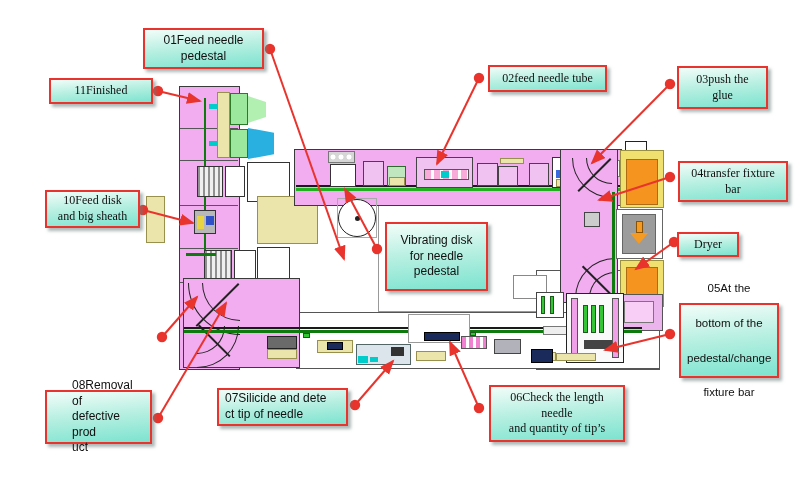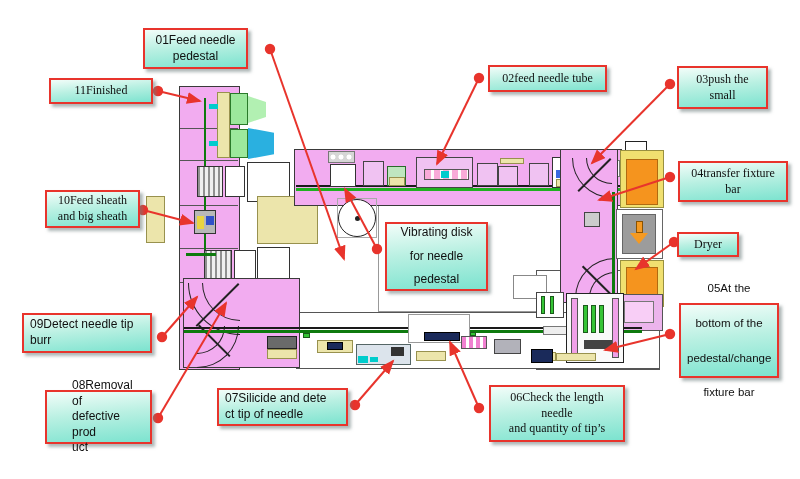--- a/index.html
+++ b/index.html
@@ -202,30 +202,30 @@
         <circle cx="162" cy="337" r="4.2"></circle>
       <line x1="143" y1="210" x2="193" y2="223" marker-end="url(#ah)"></line>
         <circle cx="143" cy="210" r="4.2"></circle>
       <line x1="158" y1="91" x2="200" y2="101" marker-end="url(#ah)"></line>
         <circle cx="158" cy="91" r="4.2"></circle>
       <line x1="377" y1="249" x2="345" y2="189" marker-end="url(#ah)"></line>
         <circle cx="377" cy="249" r="4.2"></circle>
     </g>
   </svg>
 
-  <div class="callout sans tc" style="left:143px;top:28px;width:105px;height:41px;">
+  <div class="callout sans tc" style="left:143px;top:28px;width:121px;height:41px;">
     <span>01Feed needle</span>
     <span>pedestal</span>
   </div>
   <div class="callout serif tc" style="left:488px;top:65px;width:119px;height:27px;">
     <span>02feed needle tube</span>
   </div>
   <div class="callout serif tc" style="left:677px;top:66px;width:91px;height:43px;">
     <span>03push the</span>
-    <span>small</span>
+    <span>glue</span>
   </div>
   <div class="callout serif tc" style="left:678px;top:161px;width:110px;height:41px;">
     <span>04transfer fixture</span>
     <span>bar</span>
   </div>
   <div class="callout serif tc" style="left:677px;top:232px;width:62px;height:25px;">
     <span>Dryer</span>
   </div>
   <div class="callout sans tc" style="left:679px;top:303px;width:100px;height:75px;font-size:11.5px;gap:20px;">
     <span>05At the</span>
@@ -240,30 +240,26 @@
   </div>
   <div class="callout sans tl" style="left:217px;top:388px;width:131px;height:38px;">
     <span>07Silicide and dete</span>
     <span>ct tip of needle</span>
   </div>
   <div class="callout sans tl" style="left:45px;top:390px;width:107px;height:54px;padding-left:25px;">
     <span>08Removal of</span>
     <span>defective prod</span>
     <span>uct</span>
   </div>
-  <div class="callout sans tl" style="left:22px;top:313px;width:130px;height:40px;">
-    <span>09Detect needle tip</span>
-    <span>burr</span>
-  </div>
   <div class="callout serif tc" style="left:45px;top:190px;width:95px;height:38px;">
-    <span>10Feed sheath</span>
+    <span>10Feed disk</span>
     <span>and big sheath</span>
   </div>
   <div class="callout serif tc" style="left:49px;top:78px;width:104px;height:26px;">
     <span>11Finished</span>
   </div>
-  <div class="callout sans tc" style="left:385px;top:222px;width:103px;height:69px;gap:8px;">
+  <div class="callout sans tc" style="left:385px;top:222px;width:103px;height:69px;">
     <span>Vibrating disk</span>
     <span>for needle</span>
     <span>pedestal</span>
   </div>
 
 </div>
 
 </body></html>

